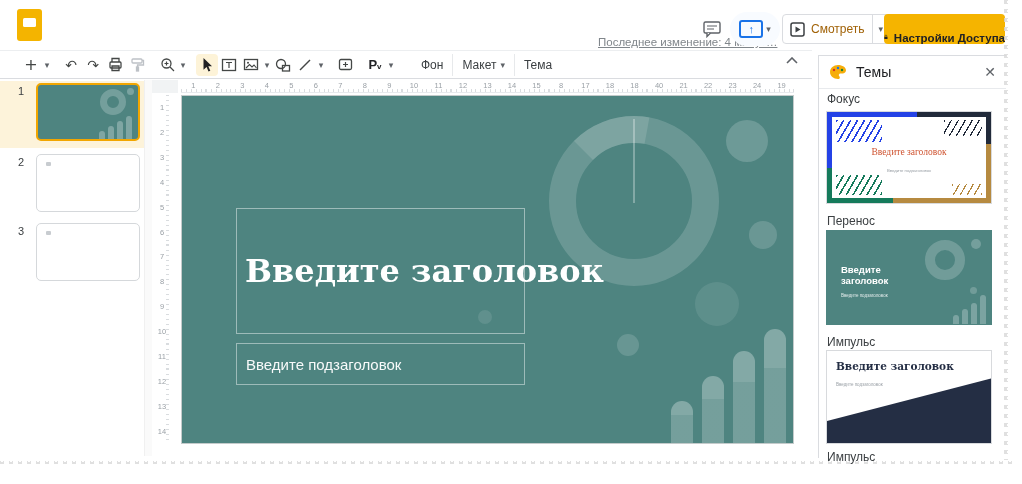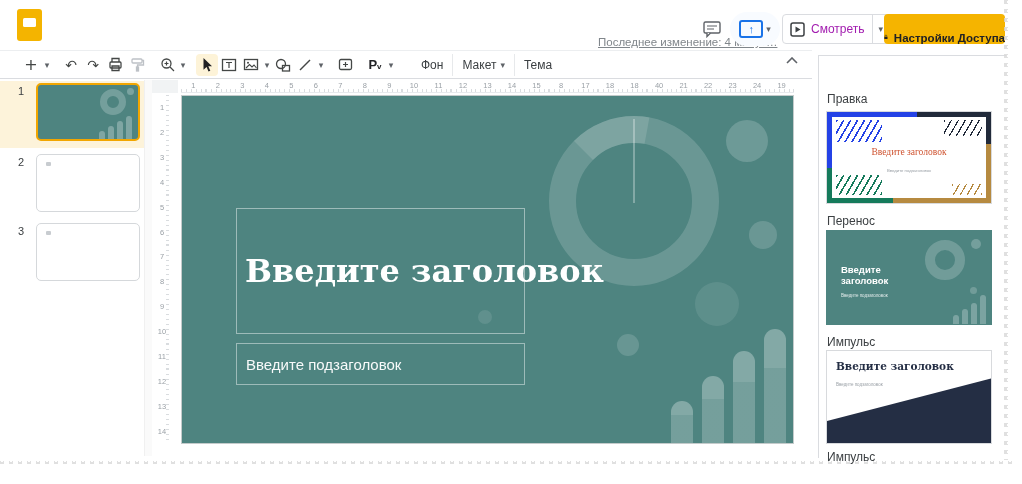--- a/index.html
+++ b/index.html
@@ -28,21 +28,21 @@
   .menu-item{font-size:12px;color:#3c4043;padding:3px 5px;border-radius:3px;cursor:pointer;white-space:nowrap}
   .last-edit{font-size:11.5px;color:#80868b;text-decoration:underline;margin-left:10px;white-space:nowrap;cursor:pointer}
 
   
   .comment-btn{position:absolute;left:697px;top:14px;width:30px;height:30px;display:flex;align-items:center;justify-content:center;cursor:pointer}
   .present{position:absolute;left:730px;top:12px;width:50px;height:34px;display:flex;align-items:center;gap:3px;justify-content:center;border-radius:17px;background:#f8fbff;cursor:pointer}
   .present-box{width:24px;height:18px;border:2px solid #1a73e8;border-radius:3px;display:flex;align-items:center;justify-content:center;color:#1a73e8;font-size:11px;font-weight:bold}
   .caret{font-size:9px;color:#5f6368;font-family:"DejaVu Sans",sans-serif}
   .watch{position:absolute;left:782px;top:14px;height:30px;border:1px solid #dadce0;border-radius:4px;display:flex;align-items:center;background:#fff;cursor:pointer}
   .watch-main{display:flex;align-items:center;gap:6px;padding:0 7px}
-  .watch-label{font-size:12px;color:#a21caf;white-space:nowrap}
+  .watch-label{font-size:12px;color:#a16207;white-space:nowrap}
   .watch-caret{border-left:1px solid #dadce0;align-self:stretch;display:flex;align-items:center;padding:0 6px;cursor:pointer}
   .share{position:absolute;left:884px;top:14px;width:121px;height:30px;background:#f5b400;border-radius:4px;
     display:flex;align-items:flex-end;justify-content:center;gap:6px;cursor:pointer}
   .share-label{font-size:11.5px;font-weight:700;color:#202124;white-space:nowrap}
 
   
   .toolbar{position:absolute;left:0;top:50px;width:812px;height:29px;background:#fff;
     border-top:1px solid #eceef0;border-bottom:1px solid #dadce0;display:flex;align-items:center;padding-left:20px}
   .ti{width:22px;height:22px;display:flex;align-items:center;justify-content:center;border-radius:4px;color:#444746;cursor:pointer;flex:none}
   .ti.sel{background:#fdf3d8}
@@ -392,22 +392,32 @@
     </div>
     <div class="ph ph-title">
       <span>Введите заголовок</span>
     </div>
     <div class="ph ph-sub">
       <span>Введите подзаголовок</span>
     </div>
   </div>
 
   <div class="panel">
-
-    <span class="sec-label" style="top:36px">Правка</span>
+    <div class="panel-hd">
+      <svg width="18" height="16" viewBox="0 0 18 16">
+        <path d="M9 1 C4.6 1 1 4.1 1 8 C1 11.9 4.6 15 9 15 C10 15 10.8 14.3 10.8 13.4 C10.8 12.9 10.6 12.6 10.3 12.2 C10 11.9 9.8 11.5 9.8 11 C9.8 10.1 10.6 9.4 11.6 9.4 H13.6 C15.5 9.4 17 8 17 6.2 C17 3.3 13.4 1 9 1 Z" fill="#f6ad0a"></path>
+        <circle cx="5" cy="6" r="1.2" fill="#d93025"></circle>
+          <circle cx="9" cy="4" r="1.2" fill="#1a73e8"></circle>
+          <circle cx="13" cy="6" r="1.2" fill="#188038"></circle>
+      </svg>
+      <span class="panel-title">Темы</span>
+      <span class="panel-close">✕</span>
+    </div>
+
+    <span class="sec-label" style="top:36px">Фокус</span>
     <div class="tthumb" style="top:55px">
       <div class="fx-frame">
         <div class="fx-top"></div>
           <div class="fx-bot"></div>
           <div class="fx-l"></div>
           <div class="fx-r"></div>
         <div class="hatch h-tl"></div>
           <div class="hatch h-tr"></div>
           <div class="hatch h-bl"></div>
           <div class="hatch h-br"></div>

